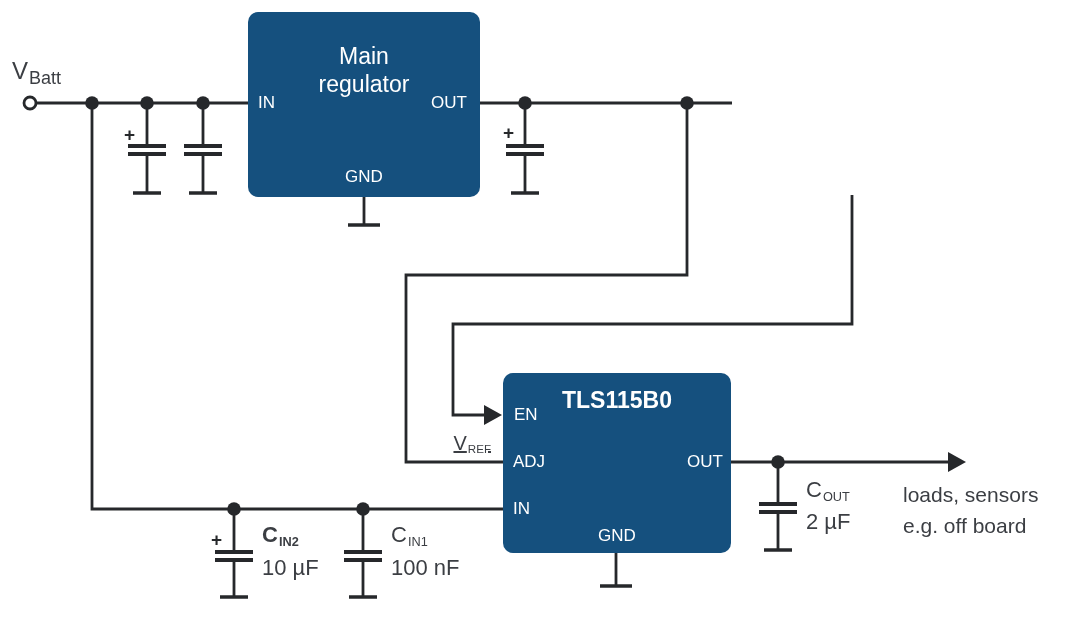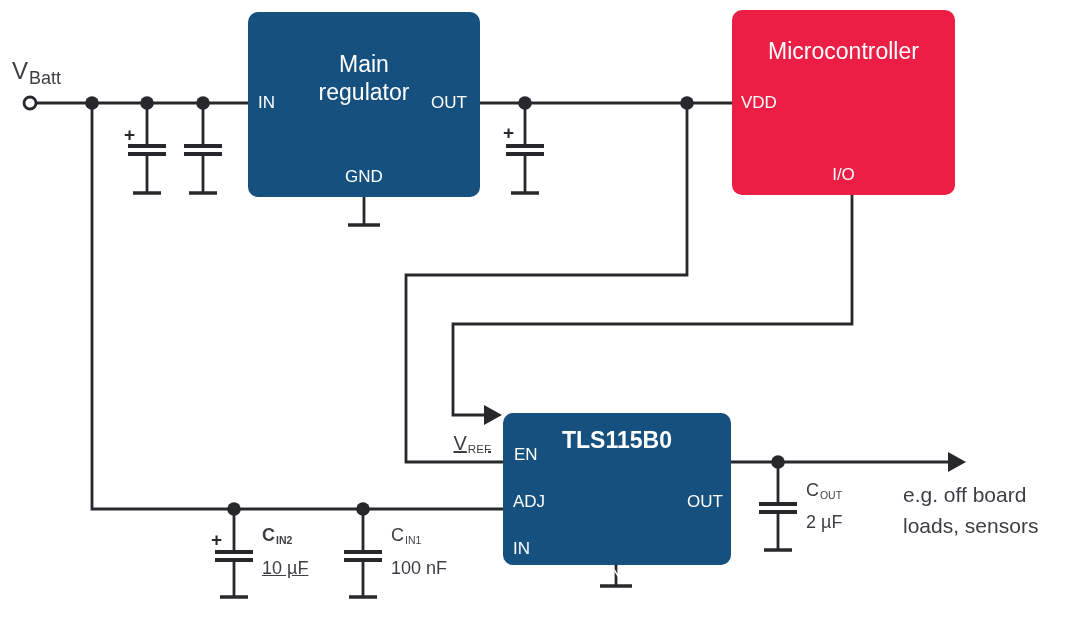--- a/index.html
+++ b/index.html
@@ -10,21 +10,21 @@
     position:relative;width:1079px;height:621px;background:var(--bg);
     font-family:"Liberation Sans","DejaVu Sans",sans-serif;color:var(--text);
     overflow:hidden;
   }
   #wires{position:absolute;left:0;top:0;width:1079px;height:621px;}
   .block{position:absolute;border-radius:10px;color:var(--blocktext);}
   .block.blue{background:var(--blue);}
   .block.red{background:var(--red);}
   .block-title{position:absolute;left:0;right:0;text-align:center;font-size:23px;line-height:28px;}
   .pin{position:absolute;font-size:17px;line-height:24px;white-space:nowrap;}
-  .lbl{position:absolute;font-size:18px;line-height:24px;color:var(--text);white-space:nowrap;}
+  .lbl{position:absolute;font-size:22px;line-height:24px;color:var(--text);white-space:nowrap;}
   .lbl .sub, .netlbl .sub{font-size:0.58em;vertical-align:-0.28em;margin-left:1px;}
   .vbatt{font-size:24px;}
   .vbatt .sub{font-size:18px;}
   .vref{font-size:20px;text-align:right;}
   .plus{position:absolute;font-size:19px;font-weight:600;color:var(--wire);line-height:19px;}
   .note{position:absolute;font-size:21px;line-height:31px;color:var(--text);white-space:nowrap;}
   .bold{font-weight:bold;}
 </style>
 </head>
 <body>
@@ -91,57 +91,52 @@
     <g fill="#26282b" stroke="none">
       <polygon points="484,405 484,425 502,415"></polygon>
       <polygon points="948,452 948,472 966,462"></polygon>
     </g>
 
     <circle cx="30" cy="103" r="6" fill="#ffffff" stroke="#26282b" stroke-width="2.8"></circle>
   </svg>
 
   <div class="block blue" style="left:248px;top:12px;width:232px;height:185px;">
     <div class="block-title" style="top:26px;">
-      <div style="width:140px;margin:12px auto;">Main regulator</div>
+      <div style="width:140px;margin:4px auto;">Main regulator</div>
     </div>
     <span class="pin" style="left:10px;top:79px;">IN</span>
     <span class="pin" style="right:13px;top:79px;">OUT</span>
     <span class="pin" style="left:0;right:0;text-align:center;top:153px;">GND</span>
   </div>
 
-  <div class="block red" style="left:732px;top:10px;width:223px;height:185px;">
-    <div class="block-title" style="top:27px;">Microcontroller</div>
-    <span class="pin" style="left:9px;top:81px;">VDD</span>
-    <span class="pin" style="left:0;right:0;text-align:center;top:153px;">I/O</span>
-  </div>
 
-  <div class="block blue" style="left:503px;top:373px;width:228px;height:152px;margin-top:40px;">
+  <div class="block blue" style="left:503px;top:373px;width:228px;height:180px;">
     <div class="block-title bold" style="top:13px;">TLS115B0</div>
     <span class="pin" style="left:11px;top:30px;">EN</span>
     <span class="pin" style="left:10px;top:77px;">ADJ</span>
     <span class="pin" style="left:10px;top:124px;">IN</span>
     <span class="pin" style="right:8px;top:77px;">OUT</span>
     <span class="pin" style="left:0;right:0;text-align:center;top:151px;">GND</span>
   </div>
 
   <span class="lbl vbatt netlbl" style="left:12px;top:59px;"><span>V</span><sub class="sub">Batt</sub></span>
 
   <span class="lbl vref netlbl" style="left:425px;top:431px;width:66px;text-decoration:underline;"><span>V</span><sub class="sub">REF</sub></span>
 
   <span class="plus" style="left:124px;top:125px;">+</span>
   <span class="plus" style="left:503px;top:123px;">+</span>
   <span class="plus" style="left:211px;top:530px;">+</span>
 
   <span class="lbl" style="left:262px;top:523px;font-weight:bold;"><span>C</span><sub class="sub">IN2</sub></span>
-  <span class="lbl" style="left:262px;top:556px;text-decoration:underline;">10 µF</span>
+  <span class="lbl" style="left:262px;top:556px;">10 µF</span>
 
   <span class="lbl" style="left:391px;top:523px;"><span>C</span><sub class="sub">IN1</sub></span>
   <span class="lbl" style="left:391px;top:556px;">100 nF</span>
 
   <span class="lbl" style="left:806px;top:478px;"><span>C</span><sub class="sub">OUT</sub></span>
   <span class="lbl" style="left:806px;top:510px;">2 µF</span>
 
   <div class="note" style="left:903px;top:479px;">
+    <div>loads, sensors</div>
     <div>e.g. off board</div>
-    <div>loads, sensors</div>
   </div>
 
 </div>
 
 </body></html>

